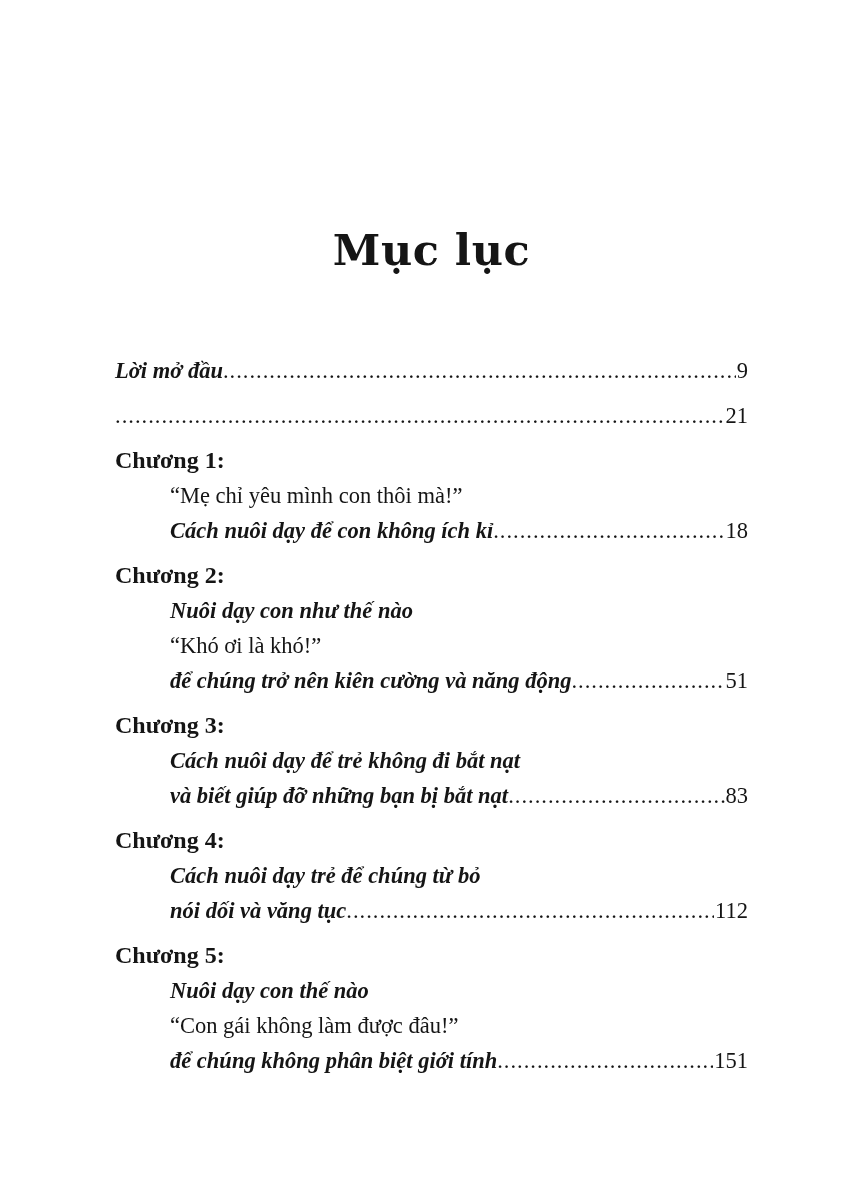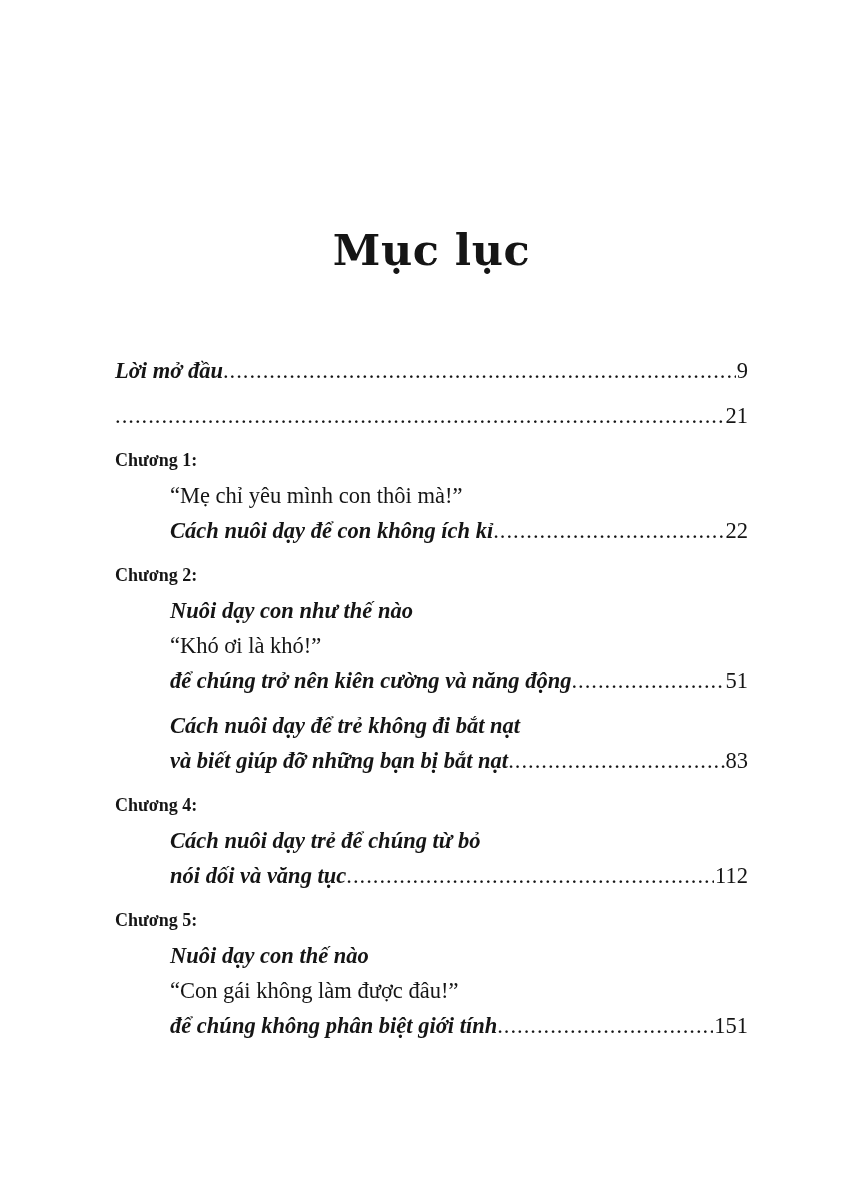--- a/index.html
+++ b/index.html
@@ -28,21 +28,21 @@
     display: flex;
     align-items: baseline;
     font-size: 22.5px;
     line-height: 35px;
     width: 100%;
   }
   .entry { margin-bottom: 10px; }
   .chapter { margin-bottom: 10px; }
   .chapter-heading {
     font-weight: 700;
-    font-size: 18px;
+    font-size: 24px;
     line-height: 35px;
   }
   .indent { padding-left: 55px; }
   .txt { white-space: nowrap; flex: 0 0 auto; }
   .italic { font-style: italic; font-weight: bold; }
   .bold { font-weight: 700; }
   .dots {
     flex: 1 1 auto;
     overflow: hidden;
     white-space: nowrap;
@@ -77,21 +77,21 @@
     <div class="chapter">
       <div class="row">
           <span class="chapter-heading">Chương 1:</span>
         </div>
       <div class="row indent">
         <span class="txt">“Mẹ chỉ yêu mình con thôi mà!”</span>
       </div>
       <div class="row indent">
         <span class="txt italic">Cách nuôi dạy để con không ích kỉ</span>
         <span class="dots"></span>
-        <span class="pg">22</span>
+        <span class="pg">18</span>
       </div>
     </div>
 
     <div class="chapter">
       <div class="row">
           <span class="chapter-heading">Chương 2:</span>
         </div>
       <div class="row indent">
         <span class="txt italic">Nuôi dạy con như thế nào</span>
       </div>
@@ -99,20 +99,23 @@
         <span class="txt">“Khó ơi là khó!”</span>
       </div>
       <div class="row indent">
         <span class="txt italic">để chúng trở nên kiên cường và năng động</span>
         <span class="dots"></span>
         <span class="pg">51</span>
       </div>
     </div>
 
     <div class="chapter">
+      <div class="row">
+          <span class="chapter-heading">Chương 3:</span>
+        </div>
       <div class="row indent">
         <span class="txt italic">Cách nuôi dạy để trẻ không đi bắt nạt</span>
       </div>
       <div class="row indent">
         <span class="txt italic">và biết giúp đỡ những bạn bị bắt nạt</span>
         <span class="dots"></span>
         <span class="pg">83</span>
       </div>
     </div>
 

